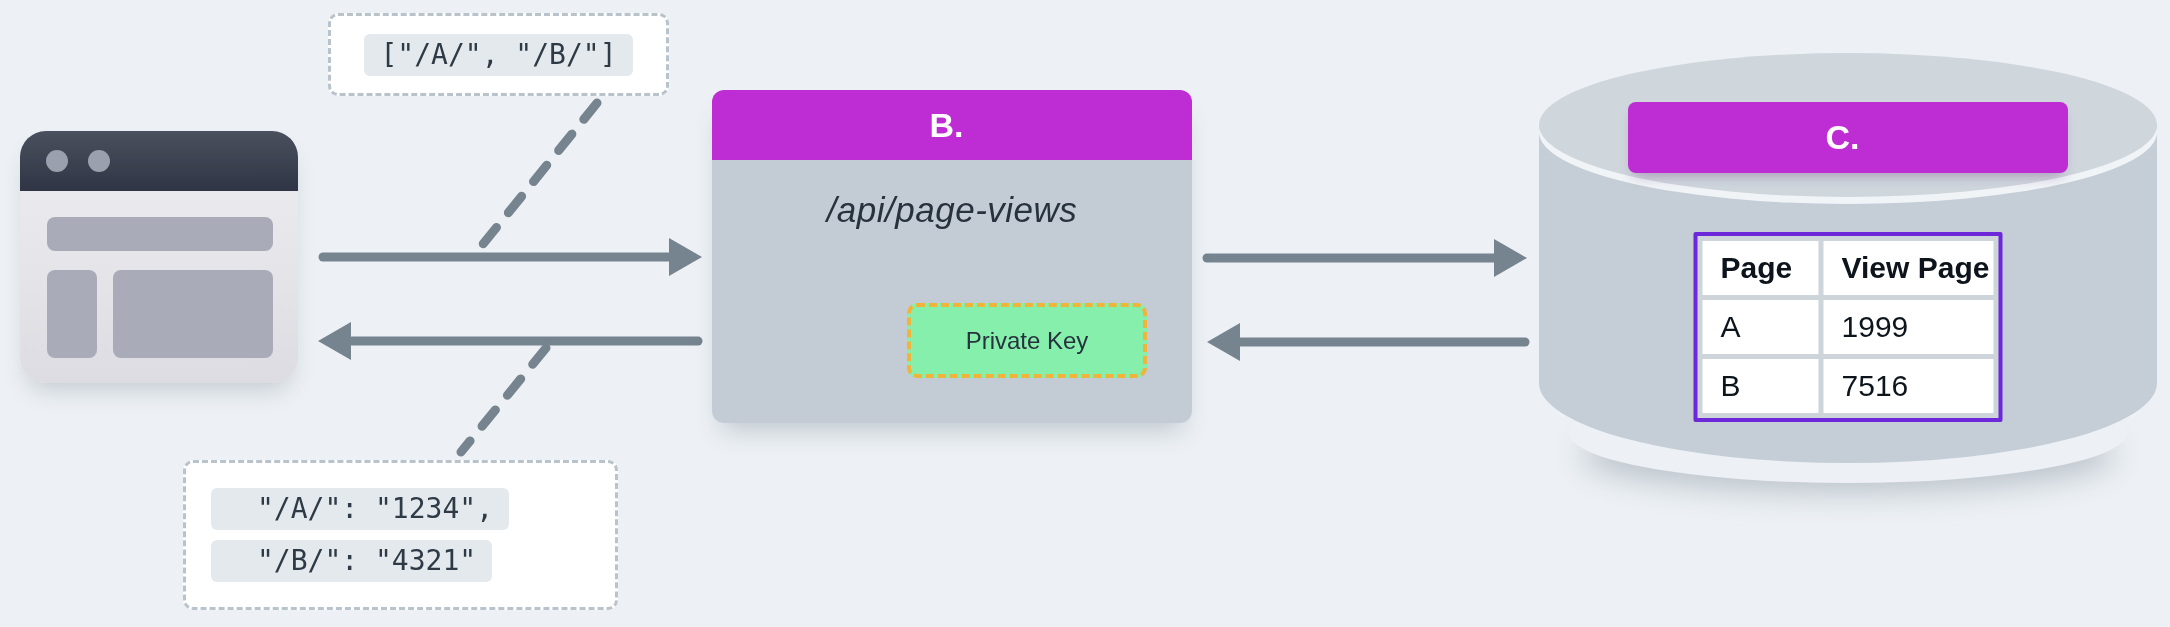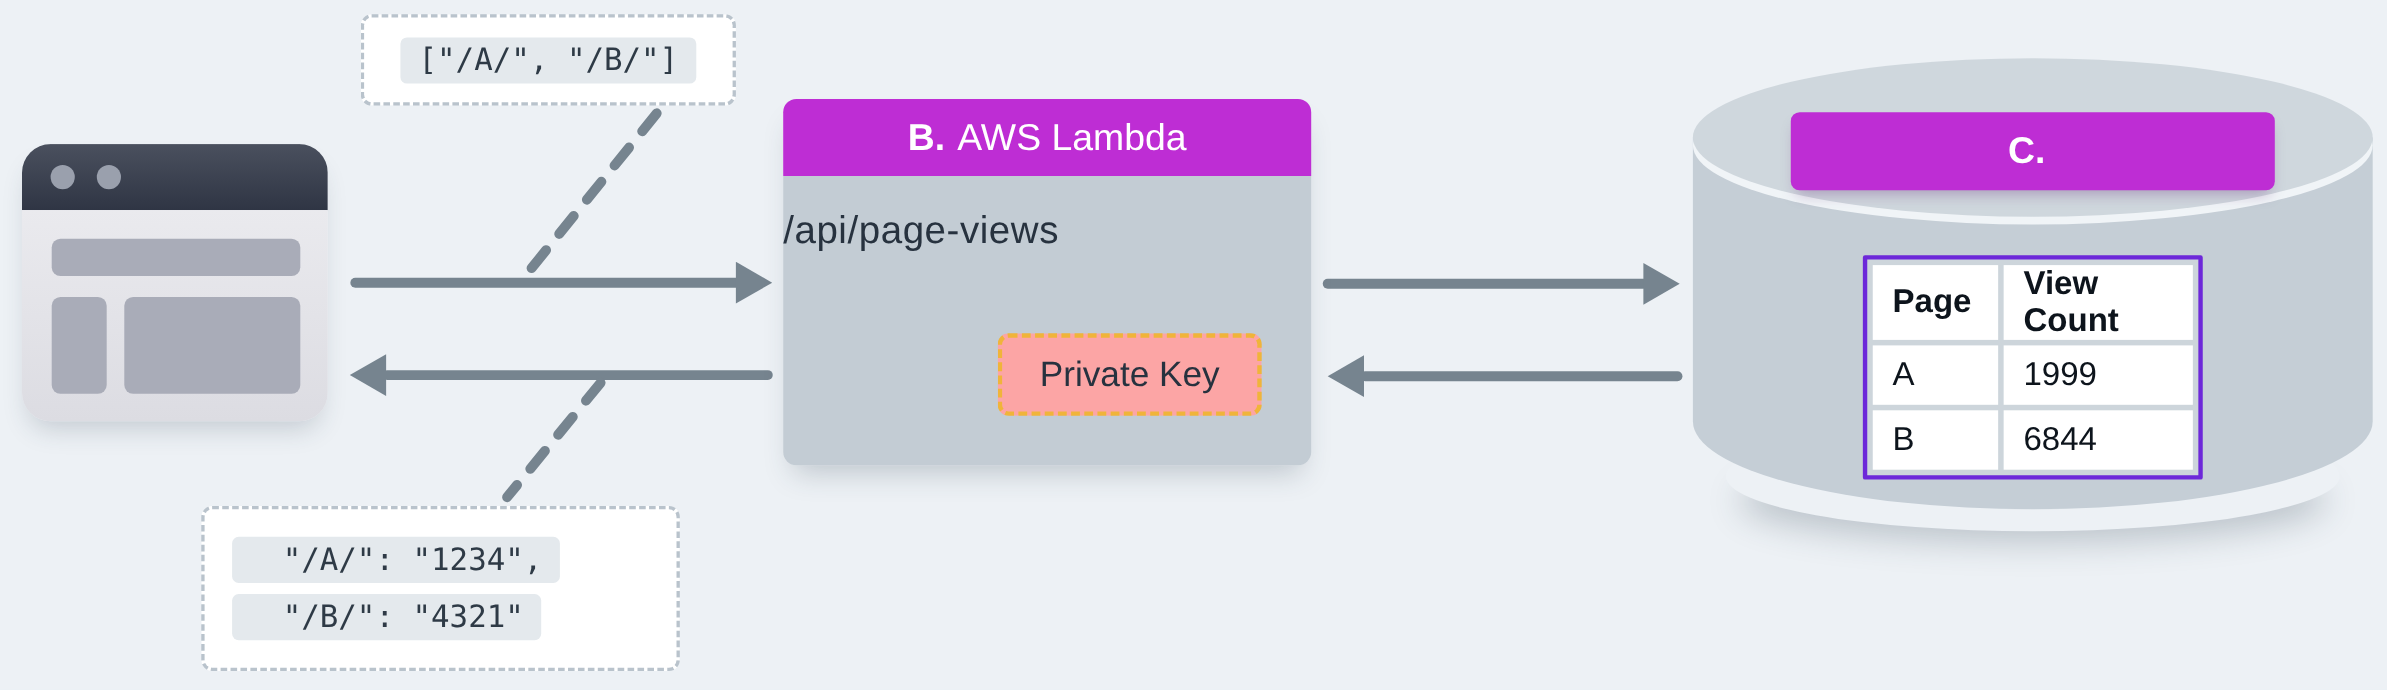--- a/index.html
+++ b/index.html
@@ -53,27 +53,27 @@
   .node-header{
     height:70px;border-radius:12px 12px 0 0;background:#be2dd4;
     display:flex;align-items:center;justify-content:center;
     color:#ffffff;font-size:34px;
   }
   .label-prefix{font-weight:700;margin-right:11px;}
   .lambda-body{
     position:relative;height:263px;border-radius:0 0 12px 12px;background:#c3ccd4;
   }
   .endpoint{
-    padding-top:30px;color:#27323f;font-size:35px;letter-spacing:.5px;
+    padding-top:30px;text-align:center;color:#27323f;font-size:35px;letter-spacing:.5px;font-style:italic;
   }
   .private-key{
     position:absolute;right:45px;bottom:45px;width:232px;height:67px;
-    background:#fca5a5;border:4px dashed #f0b43a;border-radius:10px;
+    background:#86efac;border:4px dashed #f0b43a;border-radius:10px;
     display:flex;align-items:center;justify-content:center;
-    color:#27323f;font-size:32px;
+    color:#27323f;font-size:24px;
   }
 
   
   .cylinder{position:absolute;left:1539px;top:53px;width:618px;height:410px;z-index:2;}
   .cyl-drop{position:absolute;left:30px;top:330px;width:558px;height:100px;border-radius:50%;
     box-shadow:0 22px 30px -12px rgba(45,62,80,.25);}
   .cyl-body{
     position:absolute;left:0;top:72px;width:618px;height:338px;background:#c5ced6;
     border-radius:0 0 50% 50% / 0 0 80px 80px;
   }
@@ -136,49 +136,48 @@
     </div>
   </div>
 
   <div class="annot request">
     <div class="code-chip">["/A/", "/B/"]</div>
   </div>
 
   <div class="lambda">
     <div class="node-header">
       <span class="label-prefix">B.</span>
-      <span>AWS Lambda</span>
     </div>
     <div class="lambda-body">
       <div class="endpoint">/api/page-views</div>
       <div class="private-key">Private Key</div>
     </div>
   </div>
 
   <div class="cylinder">
     <div class="cyl-drop"></div>
     <div class="cyl-body"></div>
     <div class="cyl-rim"></div>
     <div class="cyl-top"></div>
     <div class="badge">
       <span class="label-prefix">C.</span>
     </div>
     <table class="ga-table">
       <tbody>
           <tr>
         <th class="col-page">Page</th>
-        <th class="col-views">View Count</th>
+        <th class="col-views">View Page</th>
       </tr>
       <tr>
         <td>A</td>
         <td>1999</td>
       </tr>
       <tr>
         <td>B</td>
-        <td>6844</td>
+        <td>7516</td>
       </tr>
     </tbody>
       </table>
   </div>
 
   <div class="annot response">
     <div class="code-chip">"/A/": "1234",</div>
     <div class="code-chip">"/B/": "4321"</div>
   </div>
 

